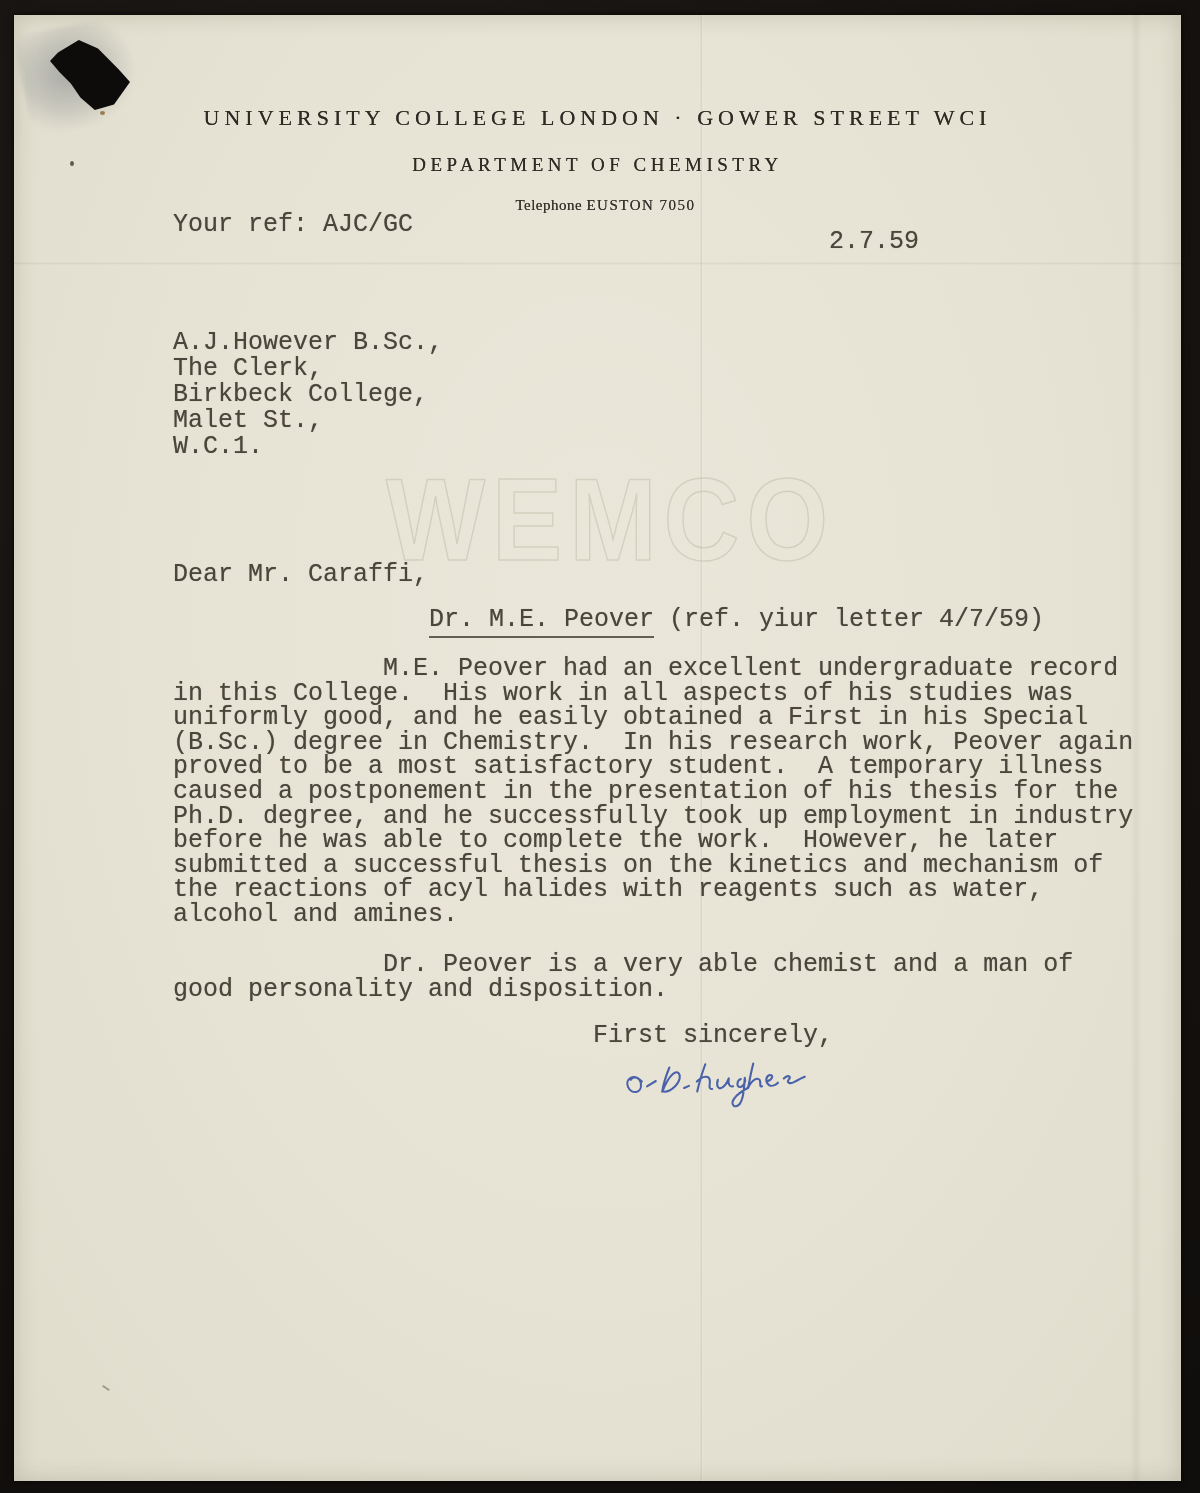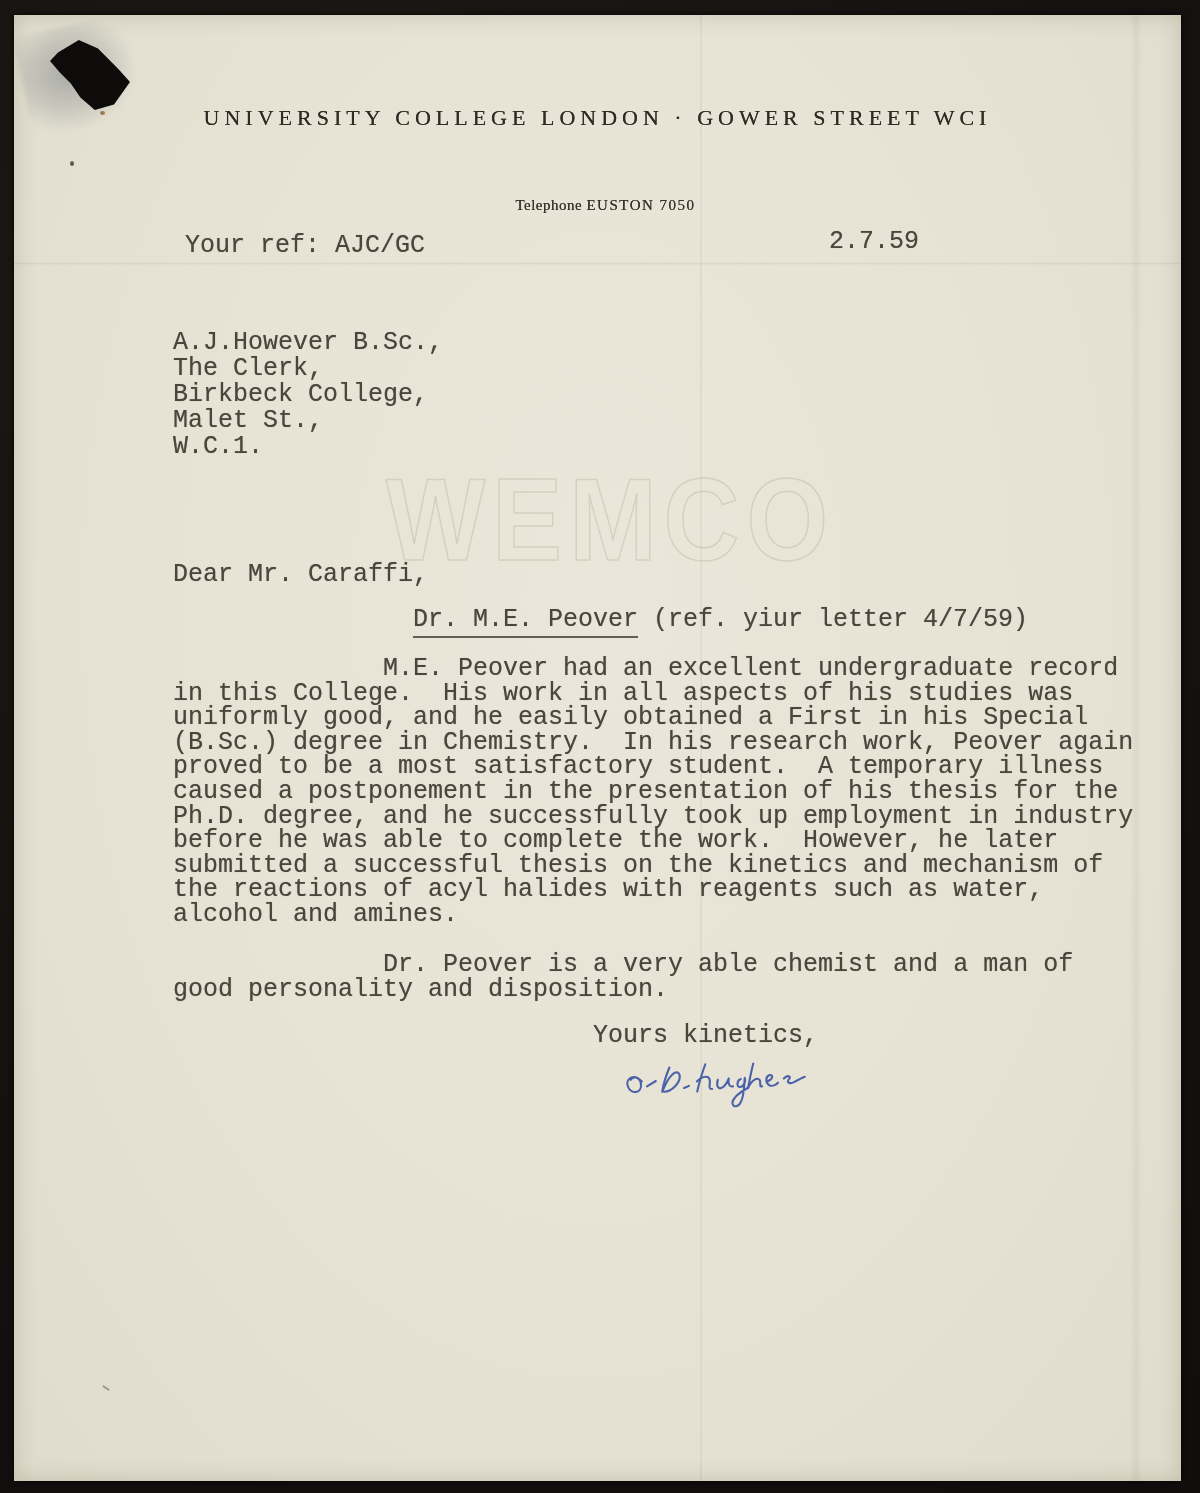--- a/index.html
+++ b/index.html
@@ -130,28 +130,29 @@
   
   .typed {
     position: absolute;
     font-family: "Liberation Mono", "DejaVu Sans Mono", monospace;
     font-size: 25px;
     line-height: 24.6px;
     color: #4b463c;
     text-shadow: 0 0 0.7px rgba(75,70,60,0.55);
     white-space: pre;
   }
-  .ref-row   { top: 219px; left: 159px; margin-left: 12px; }
+  .ref-row   { top: 198px; left: 159px; }
   .ref-date  { top: 215px; left: 815px; }
   .recipient { top: 315px; left: 159px; line-height: 26px; }
   .salutation{ top: 548px; left: 159px; }
   .subject   { top: 593px; left: 399px; }
   .subject .u {
     border-bottom: 2px solid rgba(75,70,60,0.85);
     padding-bottom: 2px;
+    margin-left: 16px;
   }
   .para-1    { top: 642px; left: 159px; }
   .para-2    { top: 938px; left: 159px; }
   .closing   { top: 1009px; left: 579px; }
   
   .signature {
     position: absolute;
     left: 604px;
     top: 1034px;
     width: 190px;
@@ -179,20 +180,21 @@
     <div class="speck-1"></div>
     <div class="speck-2"></div>
     <div class="speck-3"></div>
     <div class="crease-v"></div>
     <div class="crease-h"></div>
     <div class="edge-streak"></div>
 
     <div class="watermark">WEMCO</div>
 
     <div class="lh lh-1">UNIVERSITY COLLEGE LONDON · GOWER STREET WCI</div>
+    <div class="lh lh-2">DEPARTMENT OF CHEMISTRY</div>
     <div class="lh lh-3"><span>Telephone</span>&nbsp;<span class="tel-num">EUSTON 7050</span></div>
 
     <div class="typed ref-row">Your ref: AJC/GC</div>
     <div class="typed ref-date">2.7.59</div>
 
     <div class="typed recipient"><span>A.J.However B.Sc.,</span><br><span>The Clerk,</span><br><span>Birkbeck College,</span><br><span>Malet St.,</span><br><span>W.C.1.</span></div>
 
     <div class="typed salutation">Dear Mr. Caraffi,</div>
 
     <div class="typed subject"><span class="u">Dr. M.E. Peover</span><span> (ref. yiur letter 4/7/59)</span></div>
@@ -205,21 +207,21 @@
 caused a postponement in the presentation of his thesis for the
 Ph.D. degree, and he successfully took up employment in industry
 before he was able to complete the work.  However, he later
 submitted a successful thesis on the kinetics and mechanism of
 the reactions of acyl halides with reagents such as water,
 alcohol and amines.</div>
 
     <div class="typed para-2">              Dr. Peover is a very able chemist and a man of
 good personality and disposition.</div>
 
-    <div class="typed closing">Yours kinetics,</div>
+    <div class="typed closing">First sincerely,</div>
 
     <div class="signature" role="img" aria-label="signature">
       <svg viewBox="0 0 190 72">
         <path d="M24,30 C16,21 7,27 10,35 C13,43 24,42 23,32 C22,25 15,24 13,28"></path>
         <path d="M29,35 L38,30"></path>
         <path d="M52,17 C48,26 45,35 44,41 C52,23 60,18 62,25 C63,32 54,41 46,41"></path>
         <path d="M66,38 L71,36"></path>
         <path d="M88,15 C84,25 81,34 79,42 M79,32 C85,26 92,26 92,32 C92,36 90,40 94,40"></path>
         <path d="M100,31 C98,37 100,41 104,39 C108,37 110,32 111,30 C110,35 111,39 115,38"></path>
         <path d="M123,31 C119,32 118,39 122,39 C126,39 128,33 127,30 C126,38 126,50 121,56 C116,61 111,56 116,50 C119,46 126,42 130,40"></path>

